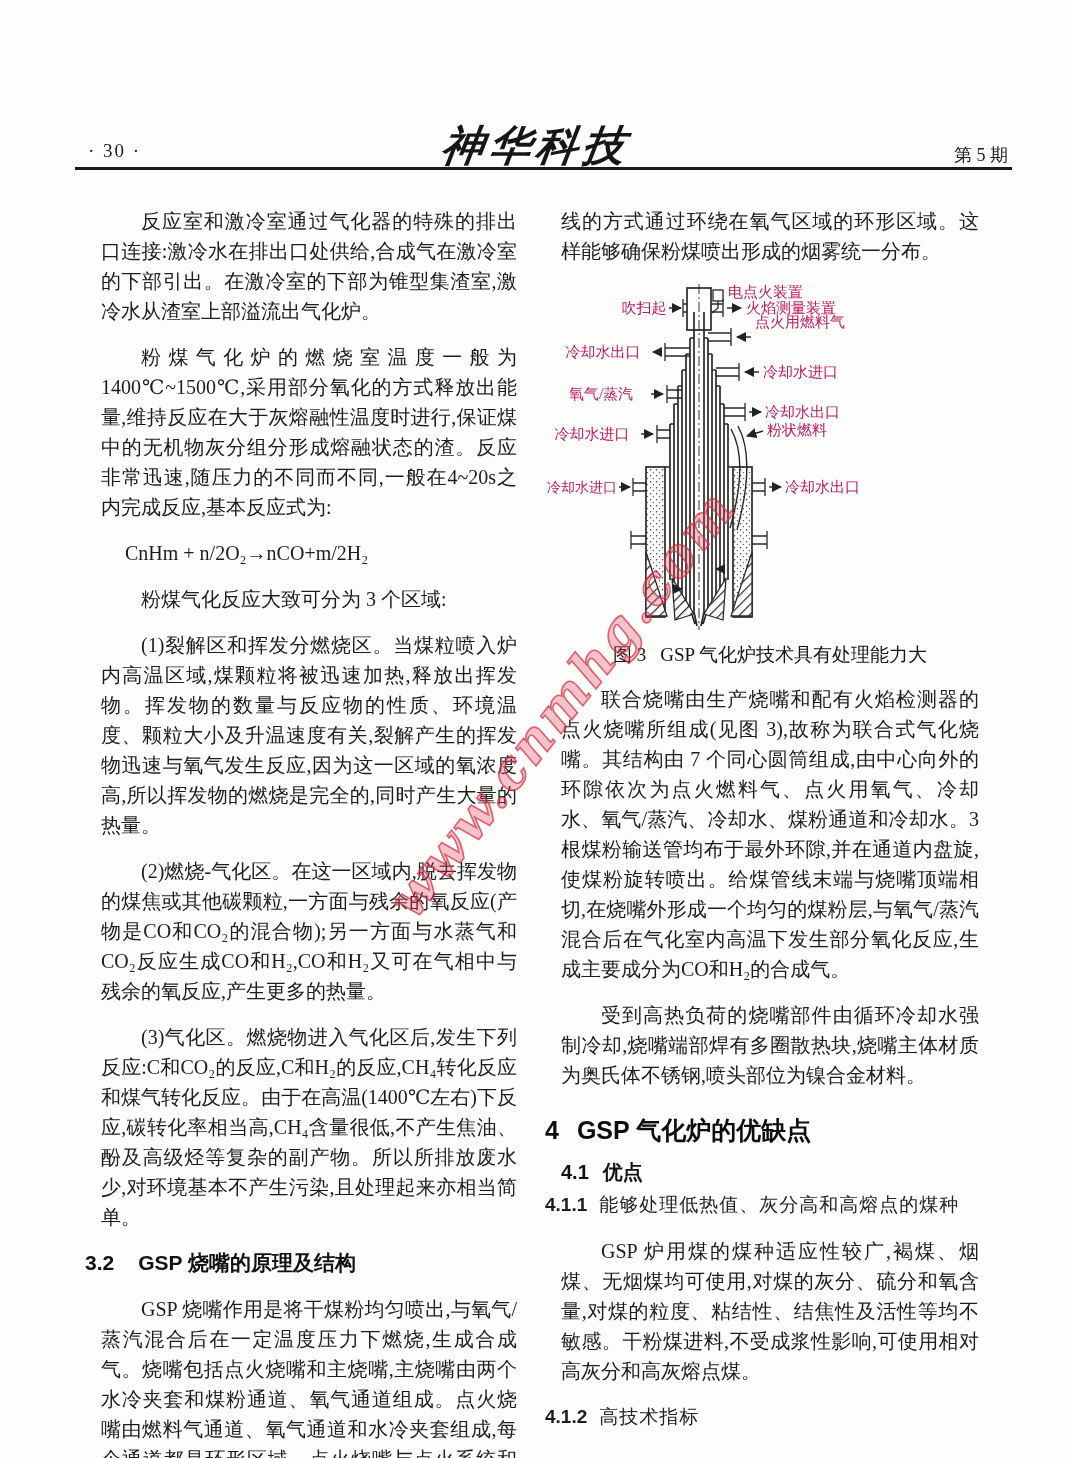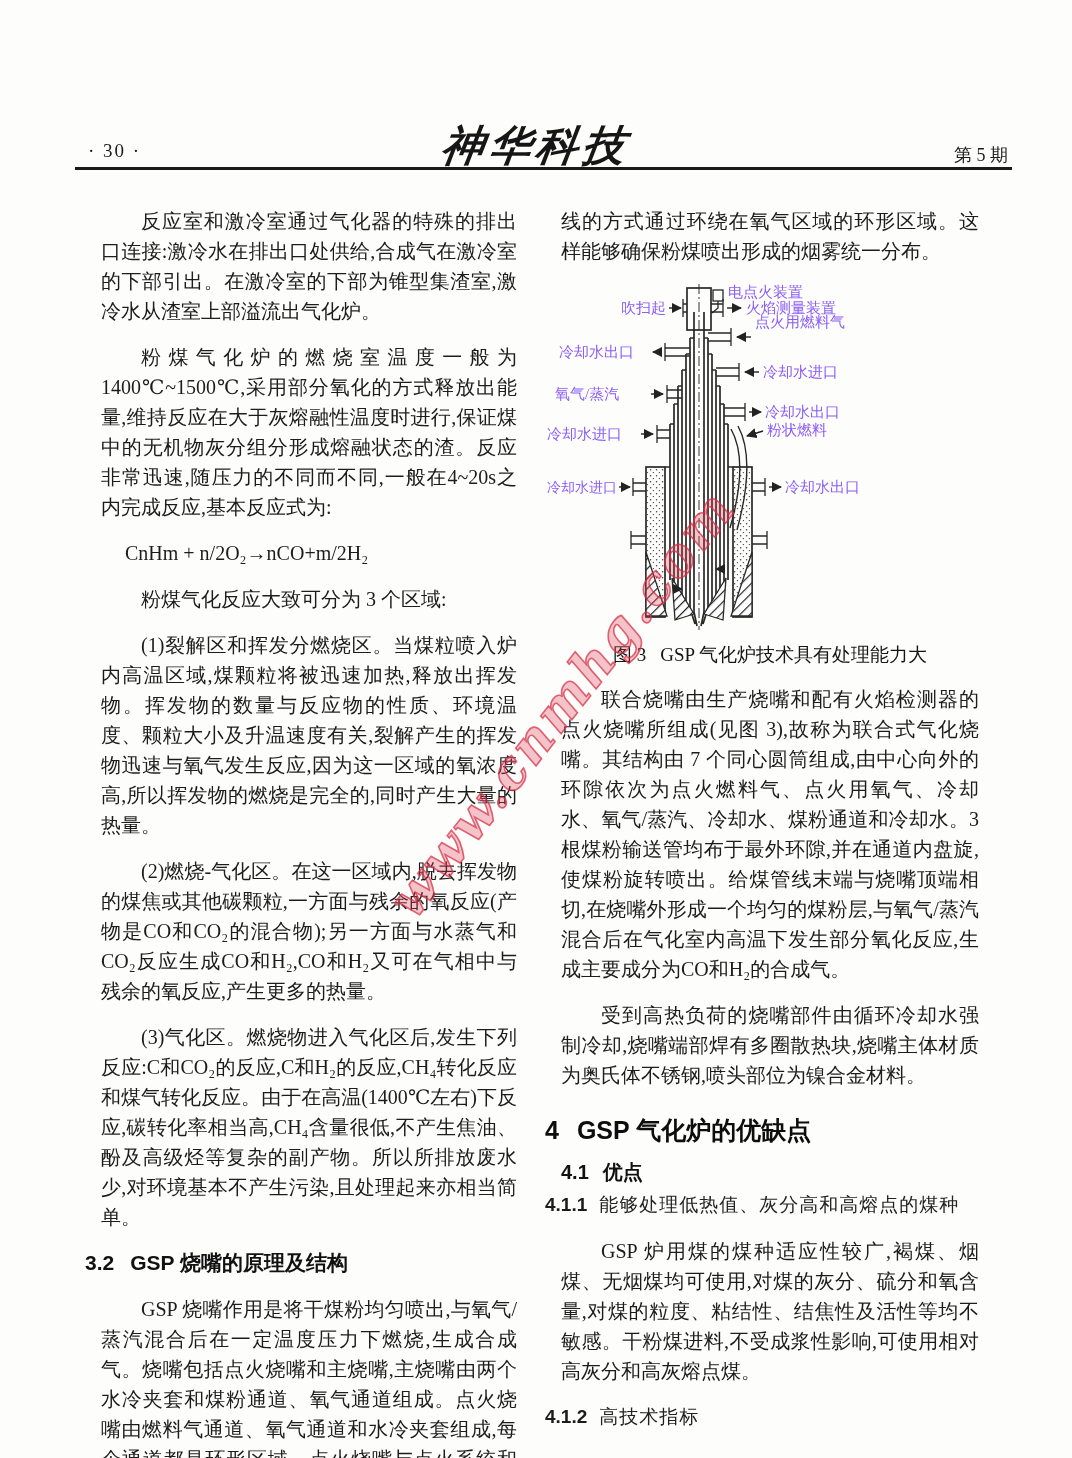--- a/index.html
+++ b/index.html
@@ -24,35 +24,35 @@
   
   .col{position:absolute;top:190px;width:448px;}
   .col-left{left:85px;}
   .col-right{left:545px;width:450px;}
   p.body{margin:16px;font-size:20px;line-height:30px;text-align:justify;text-indent:2em;}
   p.noindent{text-indent:0;}
   p.formula{margin:0;font-size:20px;line-height:30px;text-indent:2em;text-align:left;}
   
   .h-sub{margin:3px 0;font-family:"Liberation Sans","DejaVu Sans",sans-serif;
          font-weight:bold;font-size:21px;line-height:30px;color:#111;}
-  .h-sub .num{margin-right:16px;text-align:center;}
+  .h-sub .num{margin-right:24px;text-align:center;}
   .h-main{margin:24px 0 12px;font-family:"Liberation Sans","DejaVu Sans",sans-serif;
           font-weight:bold;font-size:25px;line-height:32px;color:#0d0d0d;}
   .h-main .num{margin-right:18px;}
   .h-minor{margin:10px 16px 4px;font-family:"Liberation Sans","DejaVu Sans",sans-serif;
            font-weight:bold;font-size:20px;line-height:28px;color:#111;}
   .h-minor .num{margin-right:14px;}
   .h-clause{margin:4px 0;font-size:19px;line-height:30px;}
   .h-clause .num{font-family:"Liberation Sans","DejaVu Sans",sans-serif;font-weight:bold;margin-right:12px;}
   .h-clause .txt{letter-spacing:1px;color:#222;}
   
   .figure{position:relative;width:430px;height:352px;margin:10px 0 0 2px;}
   .figure svg{position:absolute;left:0;top:0;}
-  .flabel{position:absolute;font-size:15px;line-height:17px;white-space:nowrap;color:#8b5cf6;}
-  .flabel.r{text-align:left;}
+  .flabel{position:absolute;font-size:15px;line-height:17px;white-space:nowrap;color:#be185d;}
+  .flabel.r{text-align:center;}
   .figcap{margin:8px 0 12px;text-align:center;font-size:19px;color:#151515;}
   .figcap .num{margin-right:14px;}
   
   .watermark{
     position:absolute;left:308px;top:690px;width:480px;
     text-align:center;font-size:52px;font-weight:bold;font-style:italic;
     letter-spacing:3px;
     transform:rotate(-52deg);
     color:rgba(225,62,82,0.30);
     -webkit-text-stroke:1.6px rgba(214,44,66,0.72);

